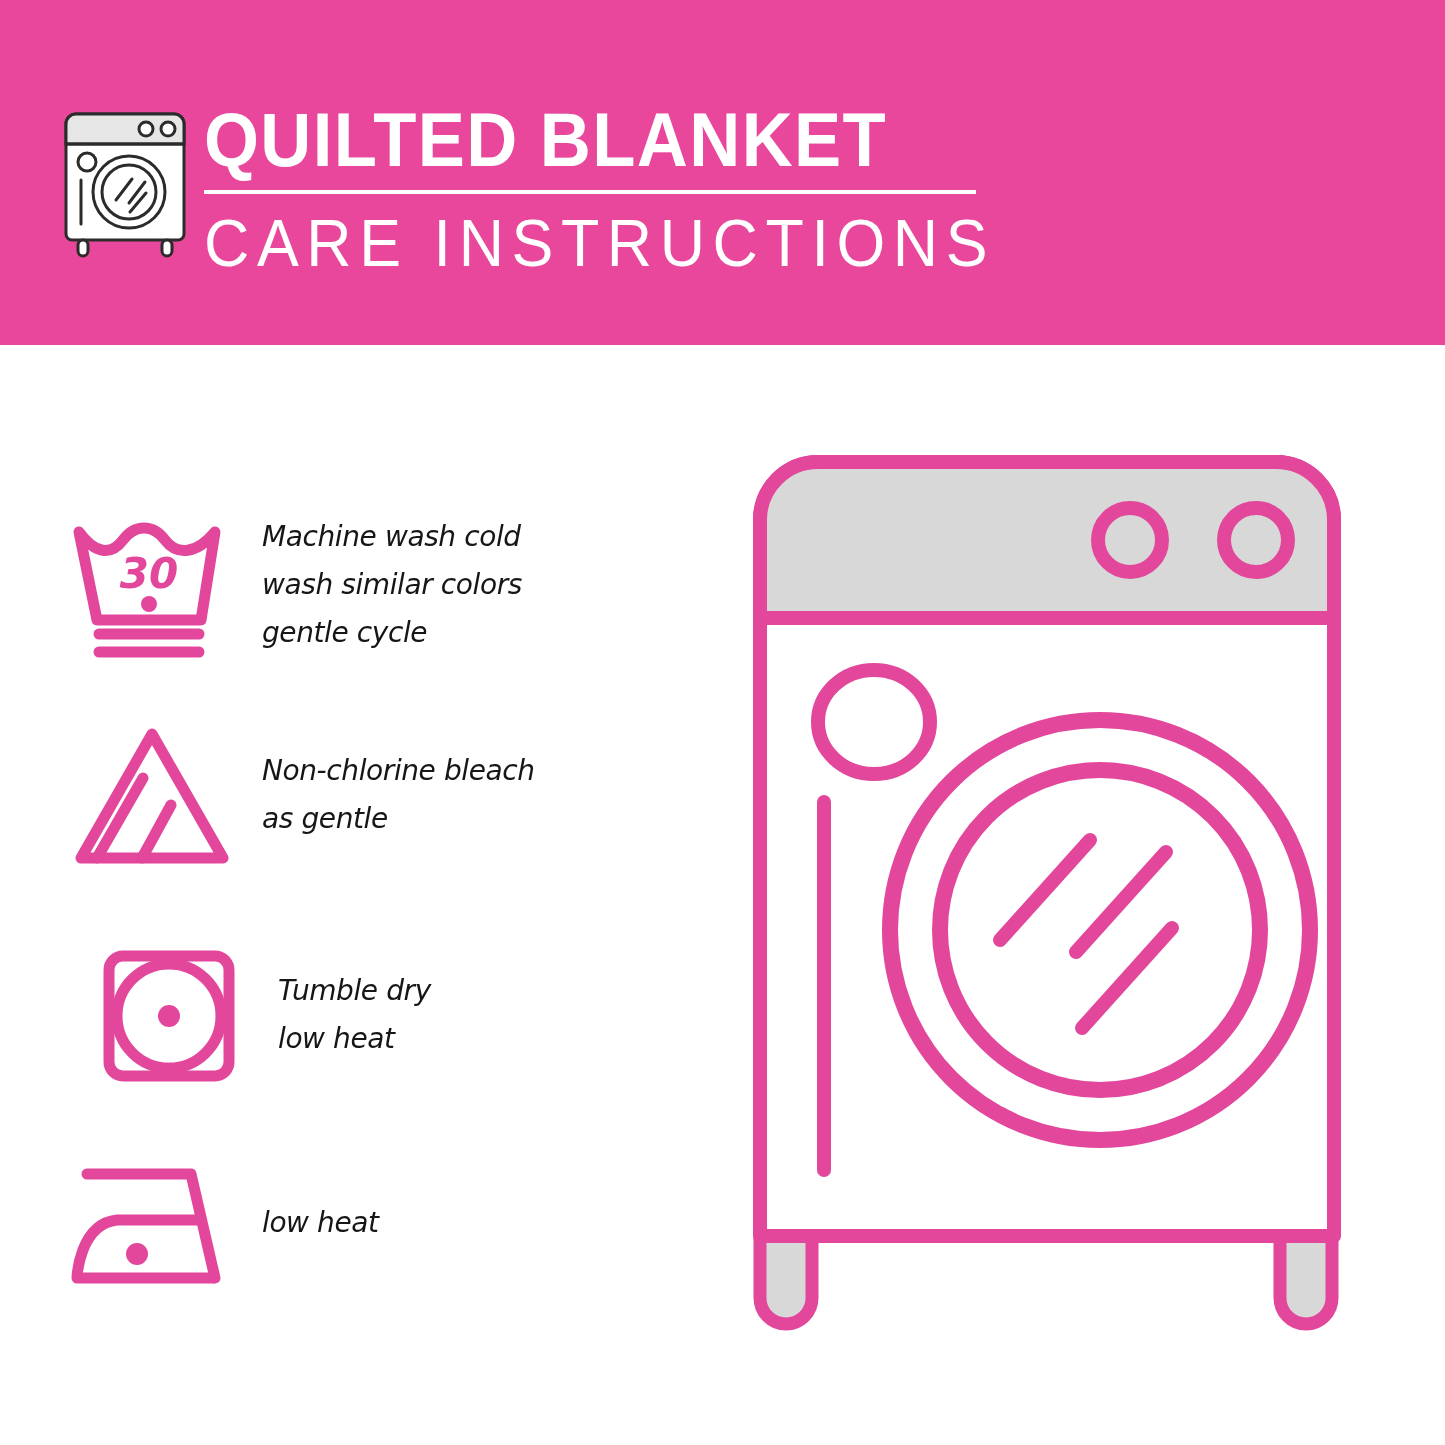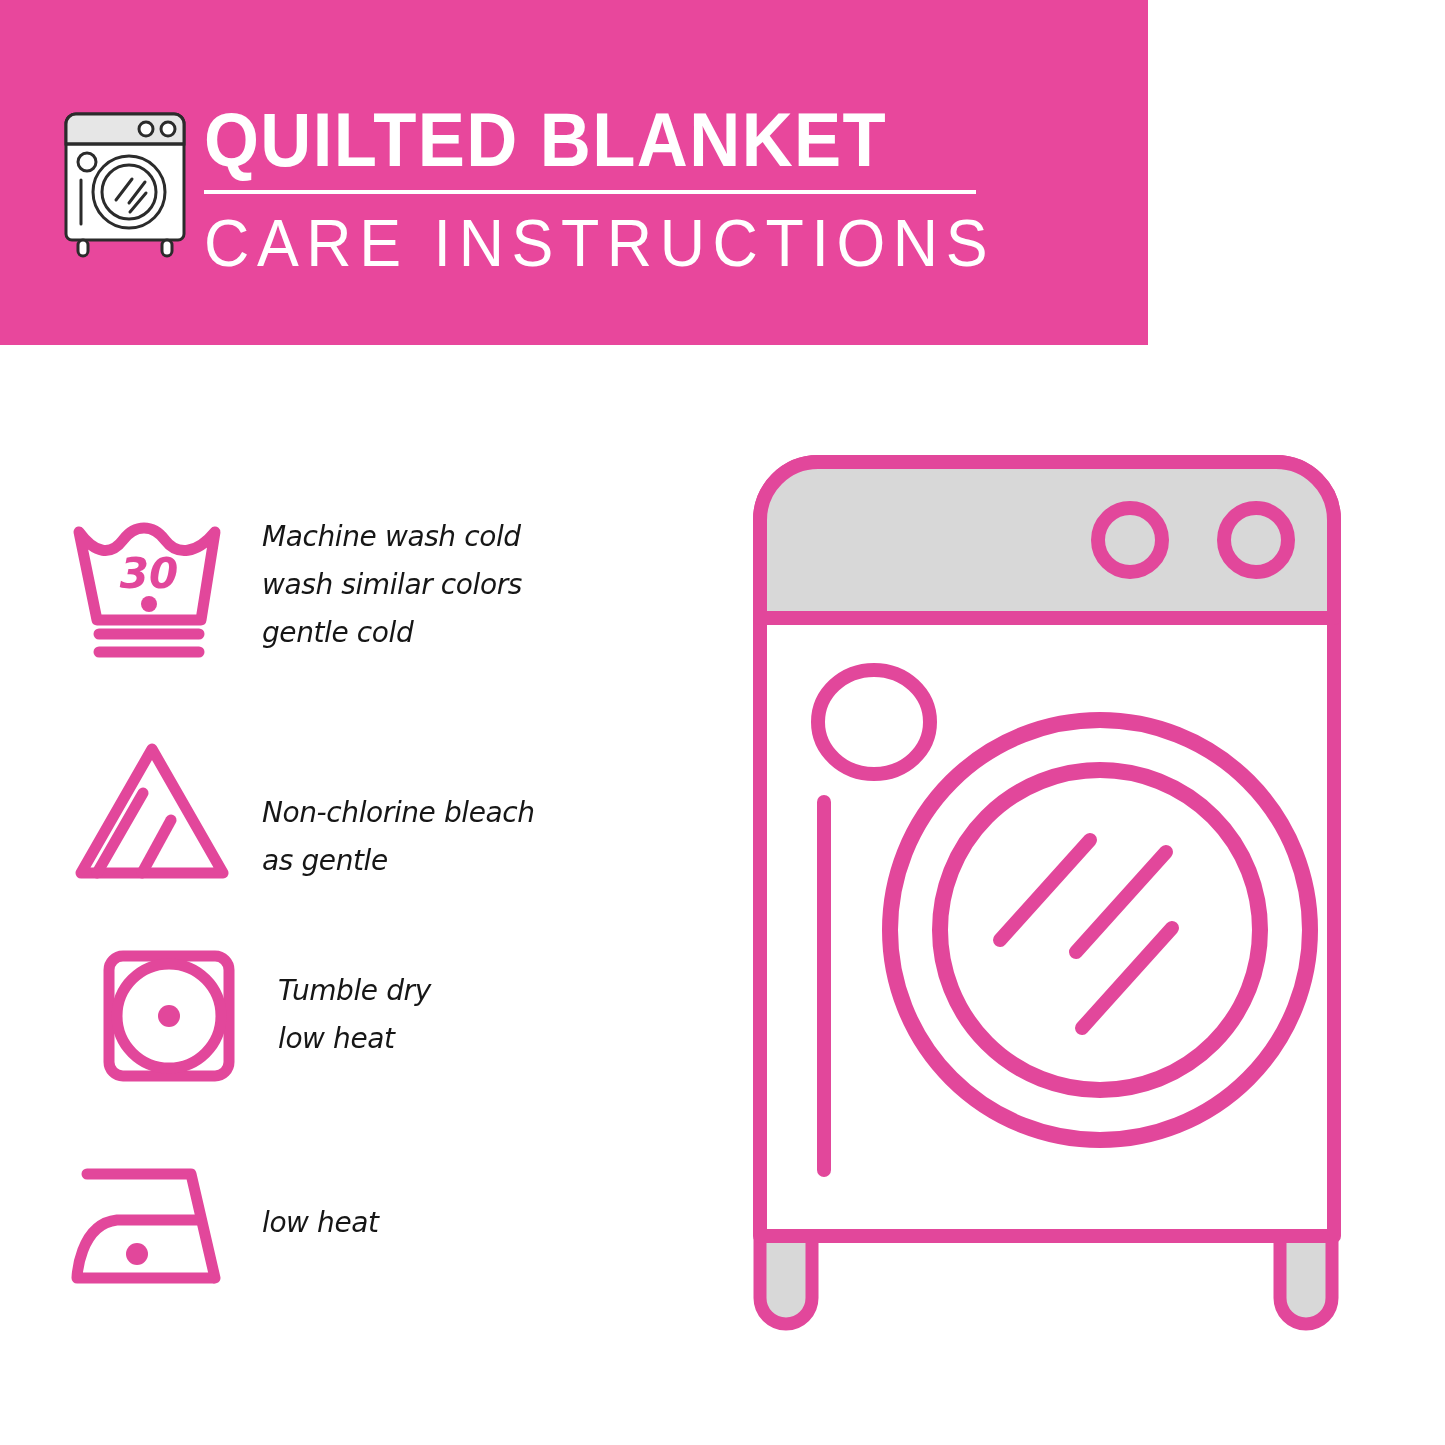--- a/index.html
+++ b/index.html
@@ -16,21 +16,21 @@
     height: 1445px;
     background: #ffffff;
     overflow: hidden;
   }
 
   
   .header {
     position: absolute;
     left: 0;
     top: 0;
-    width: 1148px;
+    width: 1445px;
     height: 345px;
     background: #e8479c;
     box-sizing: border-box;
   }
   .header-logo {
     position: absolute;
     left: 60px;
     top: 100px;
     width: 130px;
     height: 160px;
@@ -81,21 +81,21 @@
   }
   .care-row {
     position: absolute;
     left: 0;
     width: 700px;
     display: flex;
     align-items: center;
     font-style: italic;
   }
   .care-row-0 { top: 150px; height: 180px; }
-  .care-row-1 { top: 360px; height: 180px; align-items: flex-end; }
+  .care-row-1 { top: 360px; height: 180px; }
   .care-row-2 { top: 585px; height: 170px; padding-left: 16px; }
   .care-row-3 { top: 790px; height: 175px; }
 
   .care-icon {
     width: 175px;
     min-width: 175px;
     margin-left: 65px;
     display: flex;
     align-items: center;
     justify-content: center;
@@ -173,21 +173,21 @@
           <line x1="34" y1="124" x2="134" y2="124" stroke="#E2479B" stroke-width="11" stroke-linecap="round"></line>
           <line x1="34" y1="142" x2="134" y2="142" stroke="#E2479B" stroke-width="11" stroke-linecap="round"></line>
 
           <text x="84" y="78" font-family="DejaVu Sans, sans-serif" font-size="42" font-weight="bold" fill="#E2479B" text-anchor="middle">30</text>
           <circle cx="84" cy="94" r="8" fill="#E2479B"></circle>
         </svg>
       </div>
       <div class="care-text">
         <span class="ln">Machine wash cold</span>
         <span class="ln">wash similar colors</span>
-        <span class="ln">gentle cold</span>
+        <span class="ln">gentle cycle</span>
       </div>
     </div>
 
     <div class="care-row care-row-1">
       <div class="care-icon">
         <svg width="175" height="150" viewBox="0 0 175 150">
 
           <path d="M87 14 L158 138 L16 138 Z" fill="none" stroke="#E2479B" stroke-width="11" stroke-linejoin="round"></path>
 
           <line x1="78" y1="58" x2="32" y2="138" stroke="#E2479B" stroke-width="11" stroke-linecap="round"></line>

